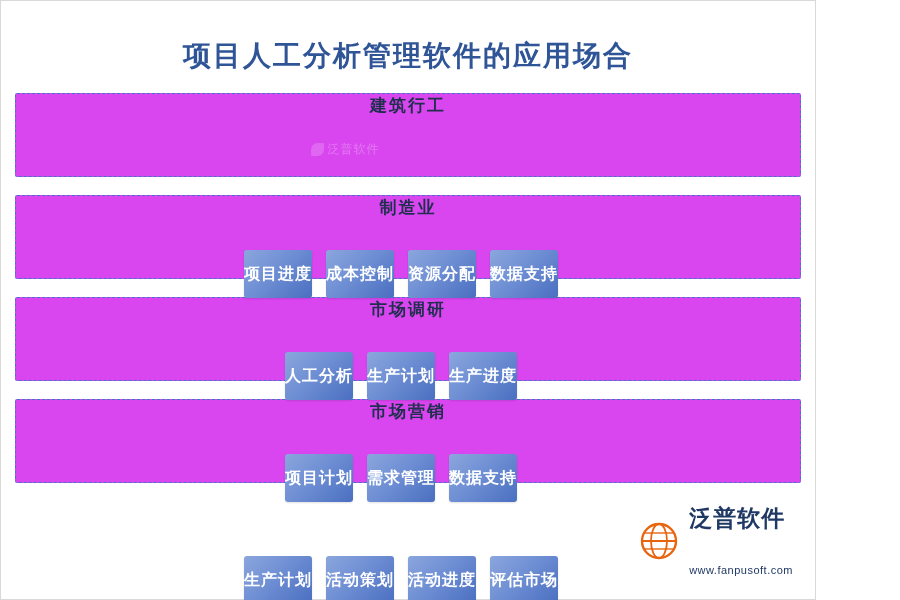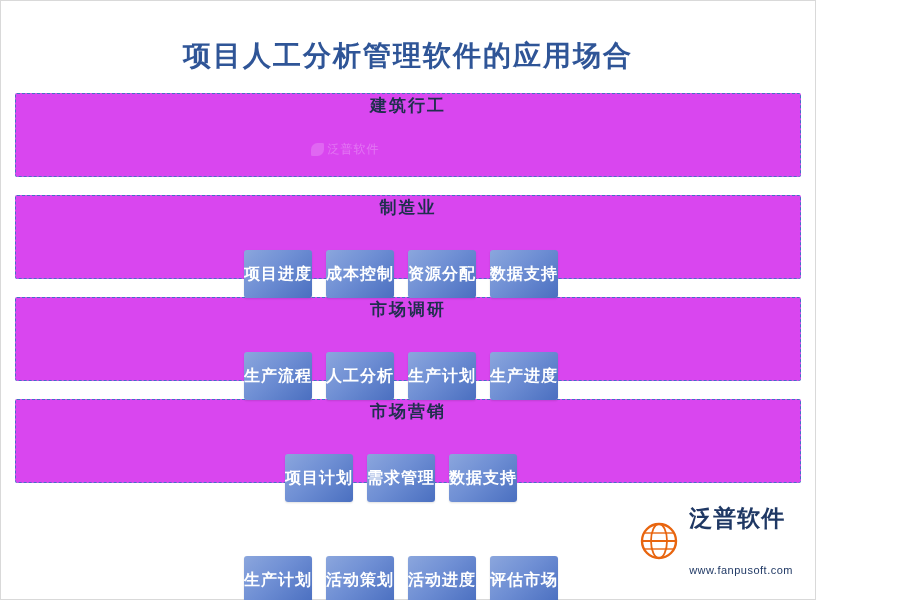--- a/index.html
+++ b/index.html
@@ -149,21 +149,20 @@
         <div class="cell">项目进度</div>
         <div class="cell">成本控制</div>
         <div class="cell">资源分配</div>
         <div class="cell">数据支持</div>
       </div>
     </div>
 
     <div class="row">
       <div class="row-label">制造业</div>
       <div class="cells">
-        <div class="cell">生产流程</div>
         <div class="cell">人工分析</div>
         <div class="cell">生产计划</div>
         <div class="cell">生产进度</div>
       </div>
     </div>
 
     <div class="row">
       <div class="row-label">市场调研</div>
       <div class="cells">
         <div class="cell">项目计划</div>

